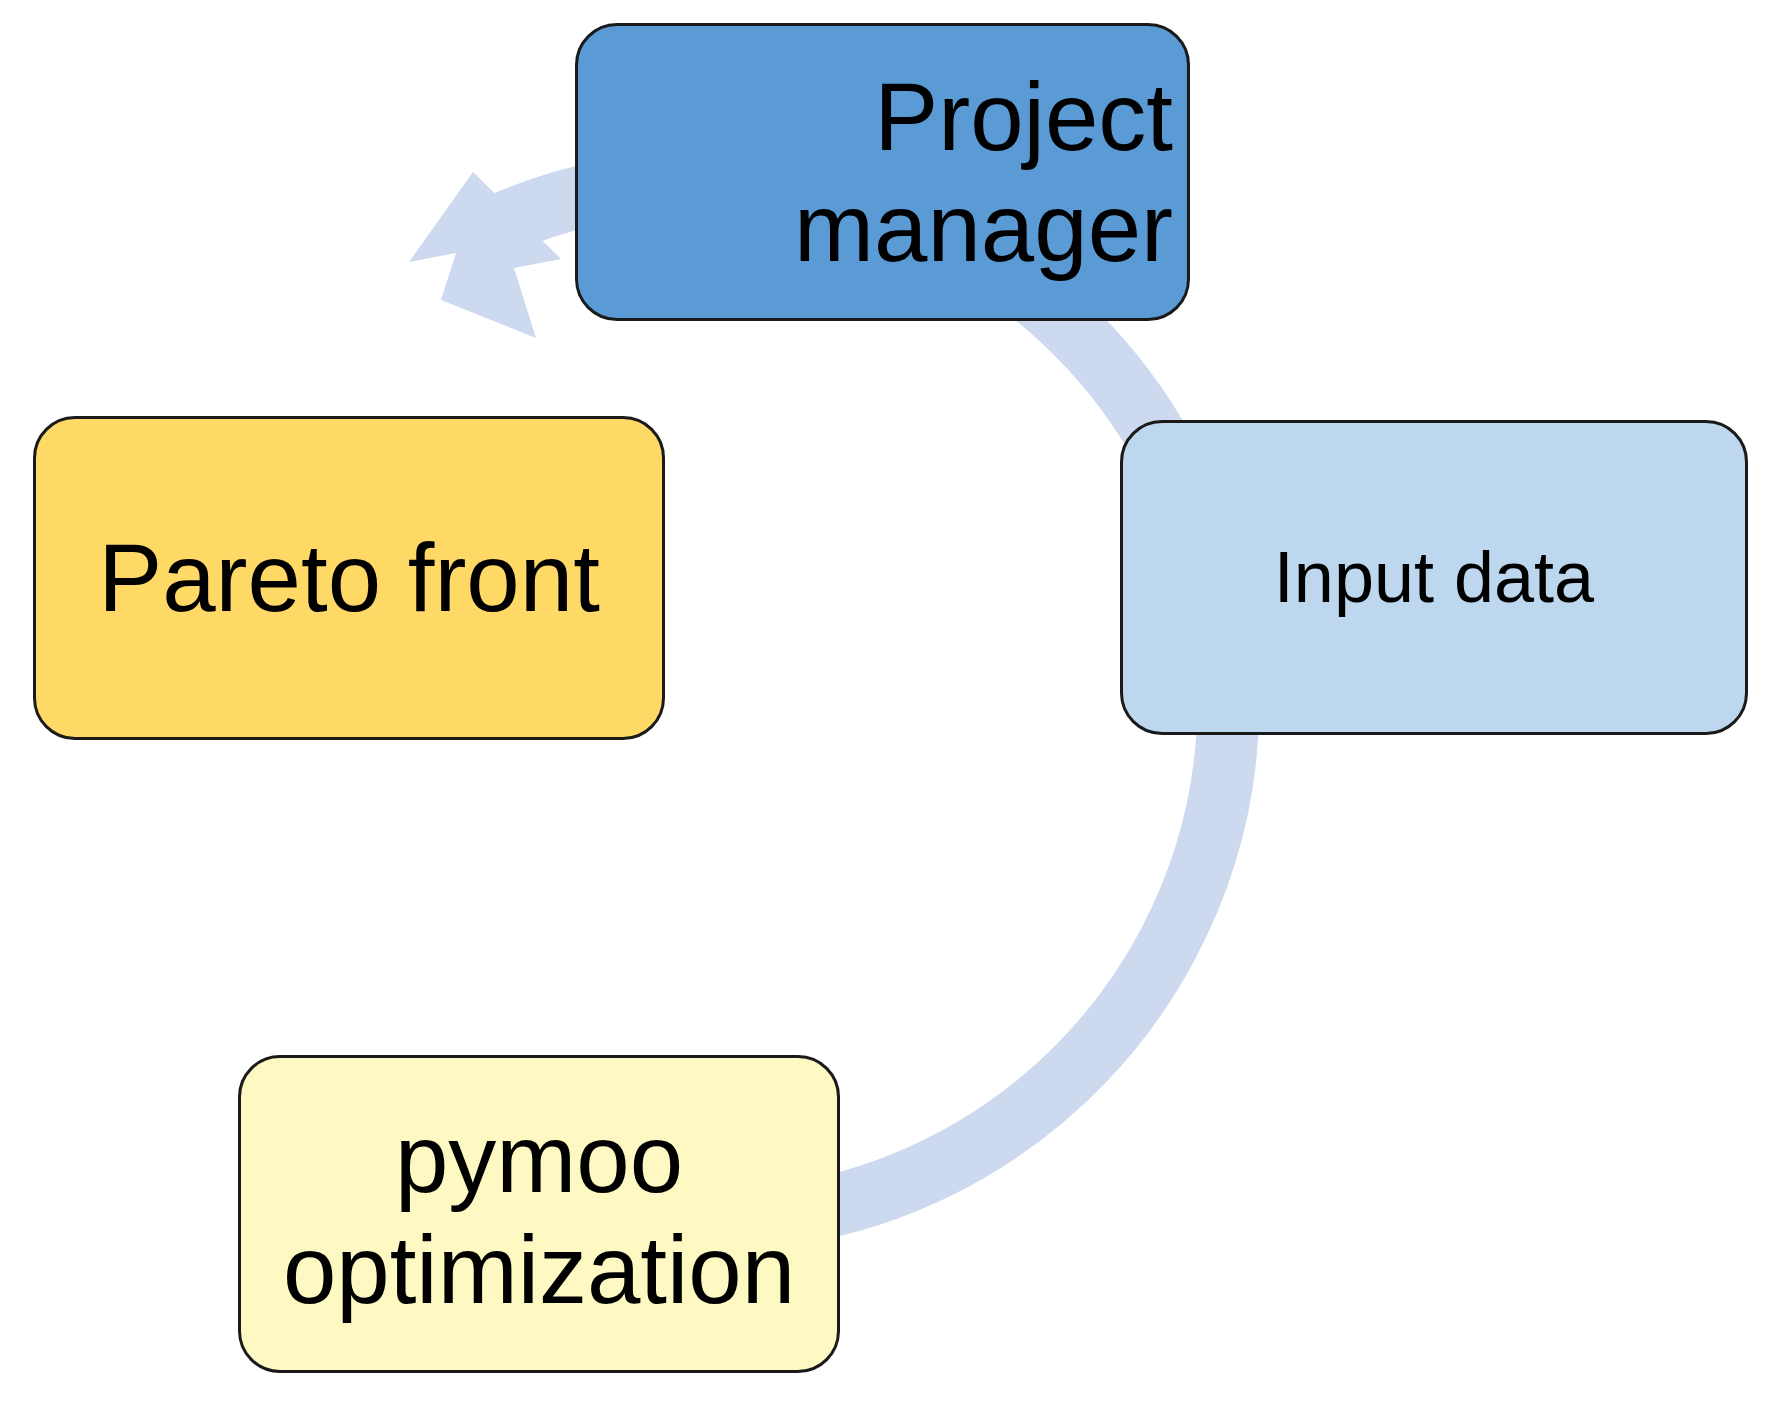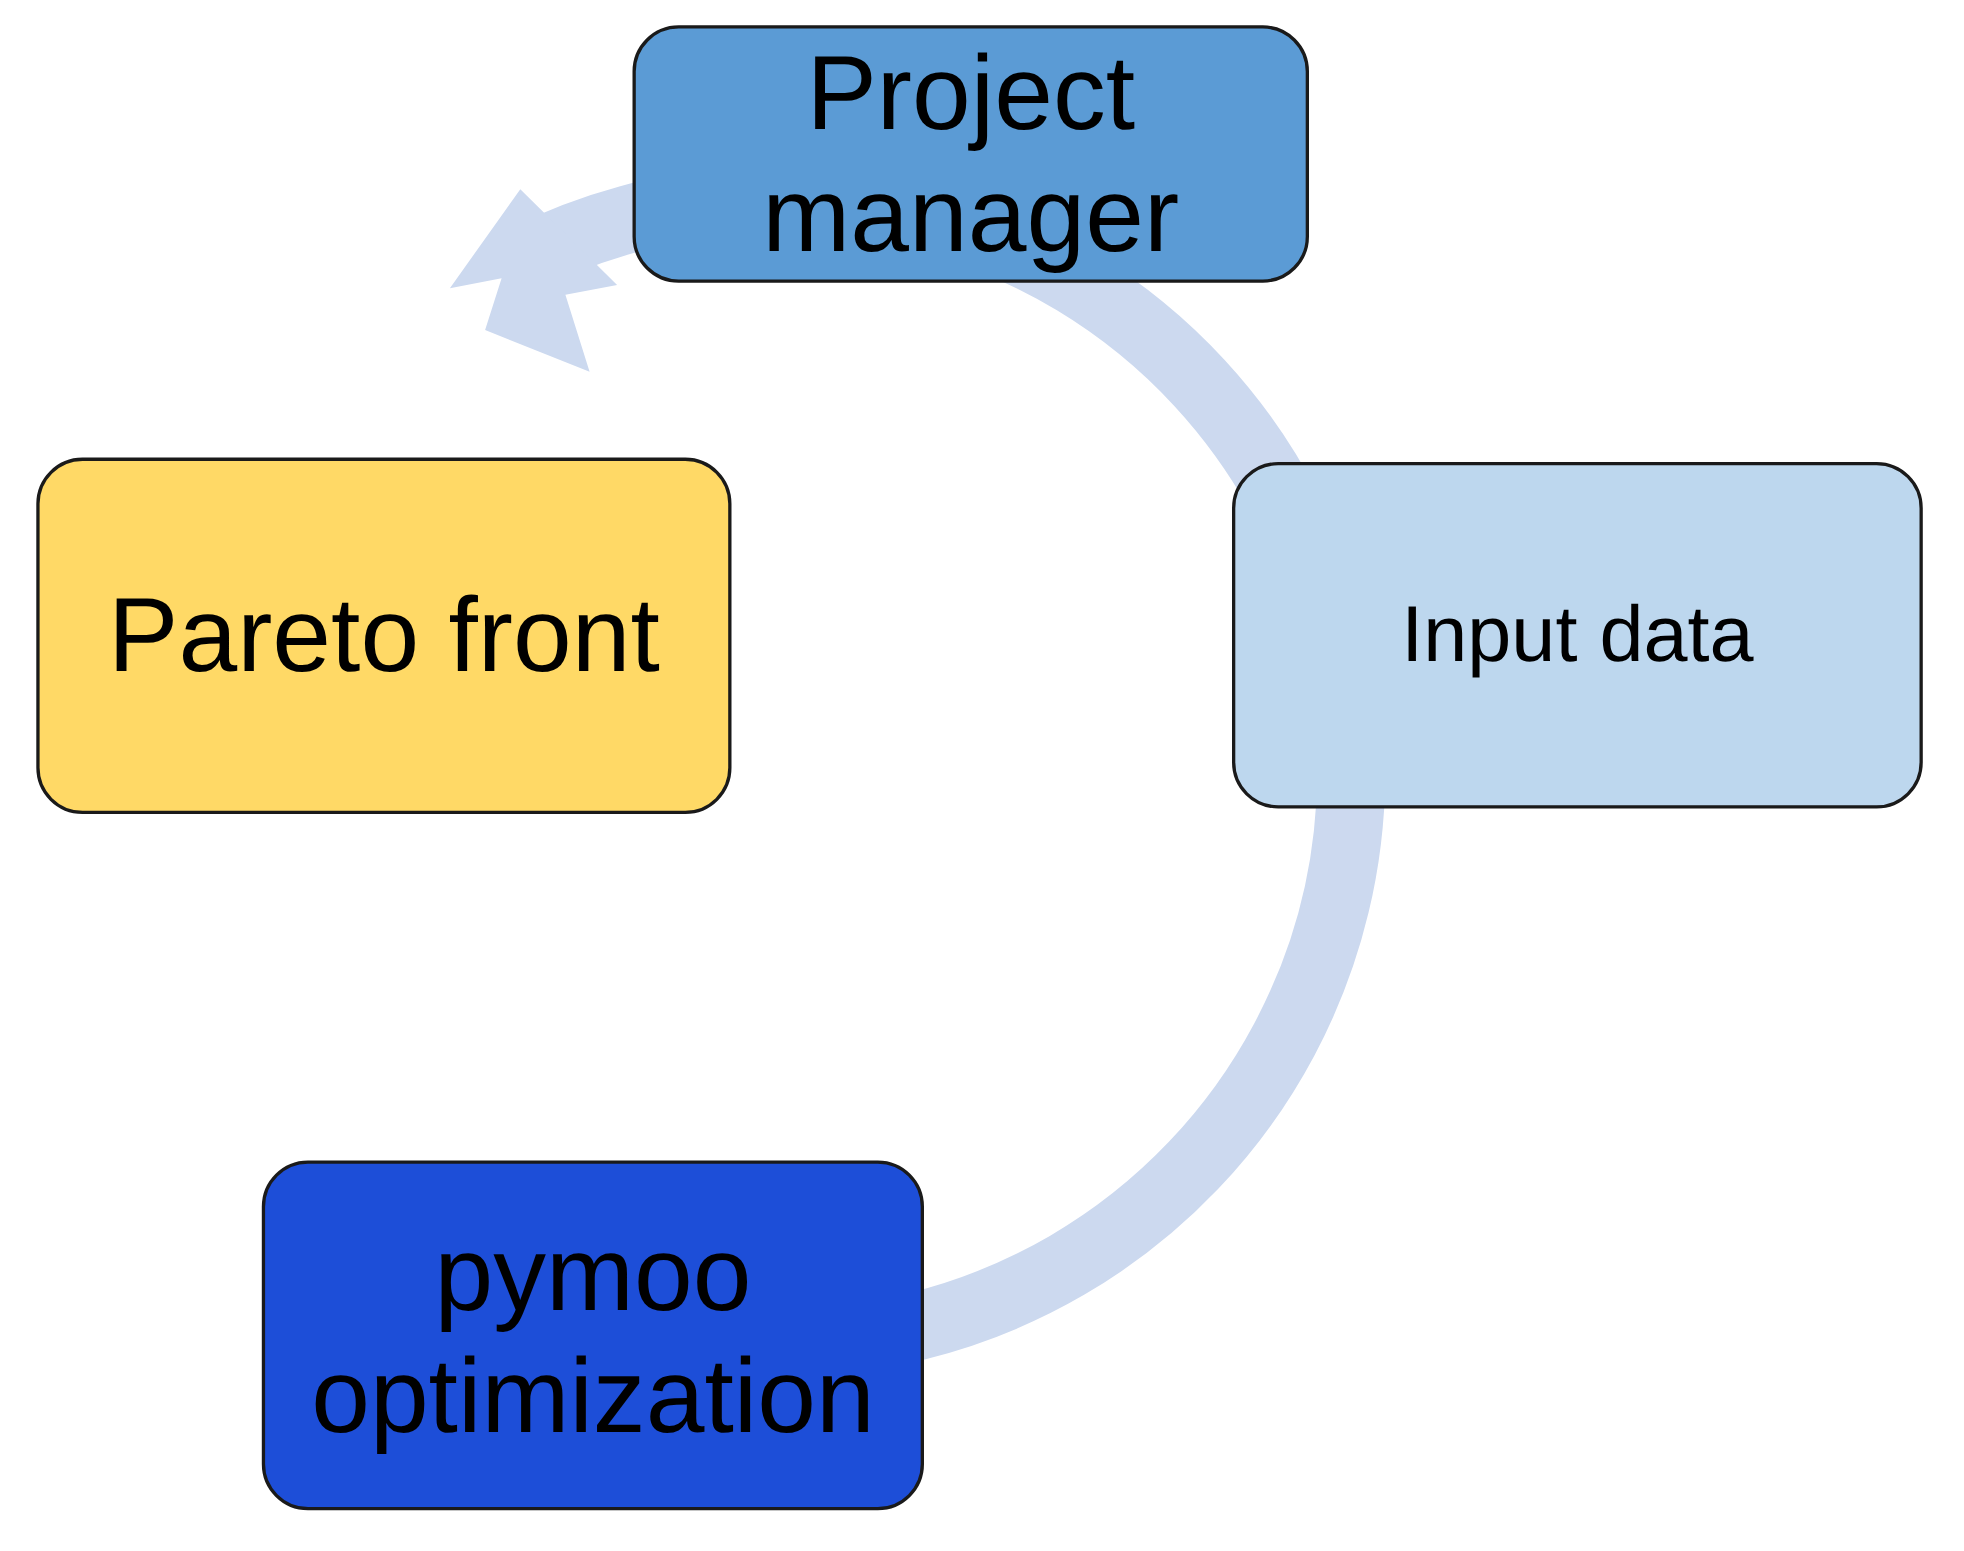--- a/index.html
+++ b/index.html
@@ -38,23 +38,24 @@
     line-height: 1.16;
     z-index: 5;
   }
   .node .label {
     display: block;
     width: 100%;
     padding: 0 14px;
     white-space: pre-line;
   }
   #node-project-manager {
-    left: 575px; top: 23px; width: 615px; height: 234px;
+    left: 575px; top: 23px; width: 615px; height: 298px;
     background: #5b9bd5;
     font-size: 96px;
+    text-align: right;
   }
   #node-input-data {
     left: 1120px; top: 420px; width: 628px; height: 315px;
     background: #bdd7ee;
     font-size: 72px;
   }
   #node-python-code {
     left: 908px; top: 1055px; width: 654px; height: 318px;
     background: #c5e0b4;
     font-size: 96px;
@@ -91,21 +92,21 @@
   <div class="node" id="node-project-manager" style="background: rgb(91, 155, 213); border-color: rgb(26, 26, 26);">
     <span class="label">Project
 manager</span>
   </div>
 
   <div class="node" id="node-input-data" style="background: rgb(189, 215, 238); border-color: rgb(26, 26, 26);">
     <span class="label">Input data</span>
   </div>
 
 
-  <div class="node" id="node-pymoo" style="background: #1d4ed8; border-color: rgb(26, 26, 26);">
+  <div class="node" id="node-pymoo" style="background: #fef9c3; border-color: rgb(26, 26, 26);">
     <span class="label">pymoo
 optimization</span>
   </div>
 
   <div class="node" id="node-pareto-front" style="background: rgb(255, 217, 102); border-color: rgb(26, 26, 26);">
     <span class="label">Pareto front</span>
   </div>
 
 </div>
 

